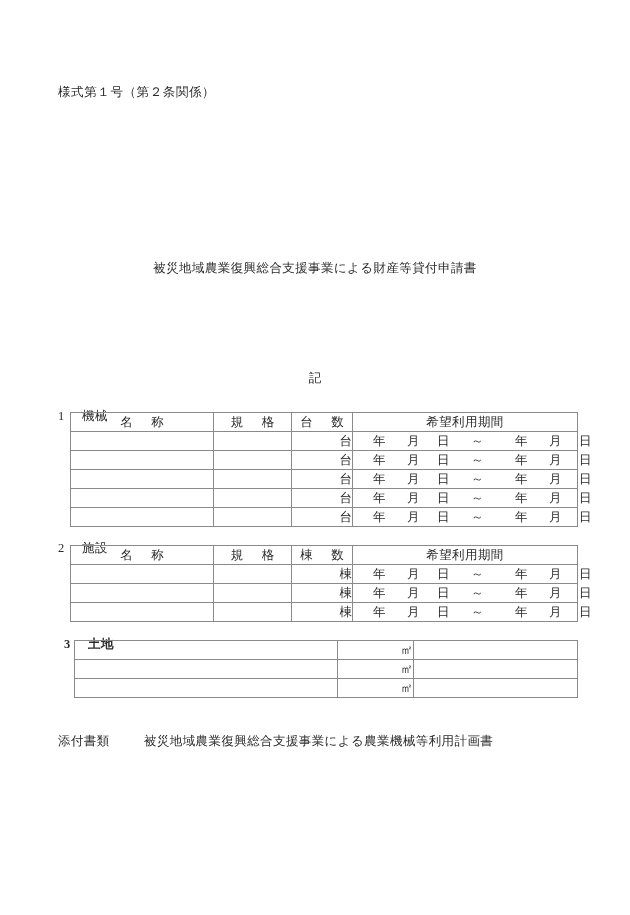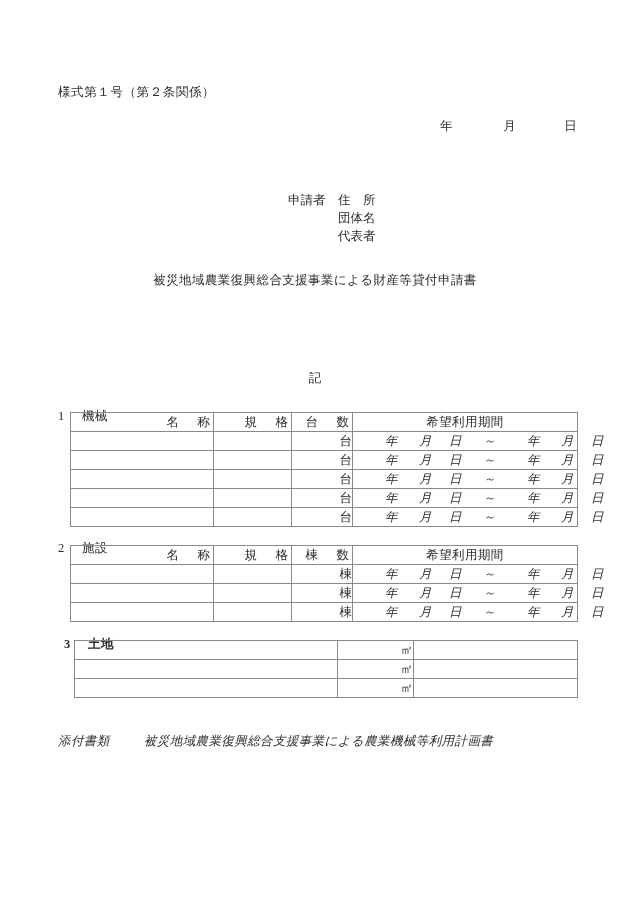--- a/index.html
+++ b/index.html
@@ -68,21 +68,21 @@
     width: 50px;
   }
   .applicant .val-indent {
     display: inline-block;
     width: 50px;
   }
 
   .doc-title {
     position: absolute;
     left: 0;
-    top: 272px;
+    top: 260px;
     width: 630px;
     text-align: center;
     letter-spacing: 0.4px;
   }
 
   .body-copy {
     position: absolute;
     left: 58px;
     top: 302px;
     width: 518px;
@@ -121,21 +121,21 @@
     font-size: 12.5px;
   }
   table.grid td {
     border: 1px solid #8a8a8a;
     height: 18px;
     padding: 0;
     vertical-align: middle;
     color: #2b2b2b;
   }
   .hdr {
-    text-align: right;
+    text-align: center;
     letter-spacing: 3px;
     text-indent: 3px;
   }
   .hdr-nospace {
     text-align: center;
     letter-spacing: 0.4px;
   }
   .unit-cell {
     text-align: right;
     padding-right: 5px;
@@ -147,67 +147,49 @@
   .period-cell .pg { display: inline-block; }
   .pg-y  { width: 34px; text-align: left; }
   .pg-m  { width: 30px; text-align: left; }
   .pg-d  { width: 34px; text-align: left; }
   .pg-t  { width: 44px; text-align: left; }
   .pg-y2 { width: 34px; text-align: left; }
   .pg-m2 { width: 30px; text-align: left; }
   .pg-d2 { width: 14px; text-align: left; }
   .period-inner {
     display: inline-block;
-    margin-left: 32px;
-    font-style: italic;
+    margin-left: 20px;
   }
 
   
   #table-machinery { left: 70px; top: 412px; width: 507px; }
   #table-facility  { left: 70px; top: 545px; width: 507px; }
   #table-land      { left: 74px; top: 640px; width: 503px; }
 
   .attachment {
     position: absolute;
     left: 58px;
     top: 733px;
     white-space: nowrap;
     letter-spacing: 0.4px;
-    font-style: italic;
   }
   .attachment .att-lbl {
     display: inline-block;
     width: 86px;
   }
 </style>
 </head>
 <body>
 
 <div class="page">
 
   <div class="form-no">様式第１号（第２条関係）</div>
 
-  <div class="date-line">
-    <span class="date-y">年</span>
-    <span class="date-m">月</span>
-    <span class="date-d">日</span>
-  </div>
-
-
-  <div class="applicant">
-    <div>
-      <span class="lbl">申請者</span><span>住　所</span>
-    </div>
-    <div>
-      <span class="val-indent"></span><span>団体名</span>
-    </div>
-    <div>
-      <span class="val-indent"></span><span>代表者</span>
-    </div>
-  </div>
+
+
 
   <div class="doc-title">被災地域農業復興総合支援事業による財産等貸付申請書</div>
 
 
   <div class="ki-mark">記</div>
 
   <div class="sec-label sec1-label">
     <span class="num">1</span><span>機械</span>
   </div>
 

